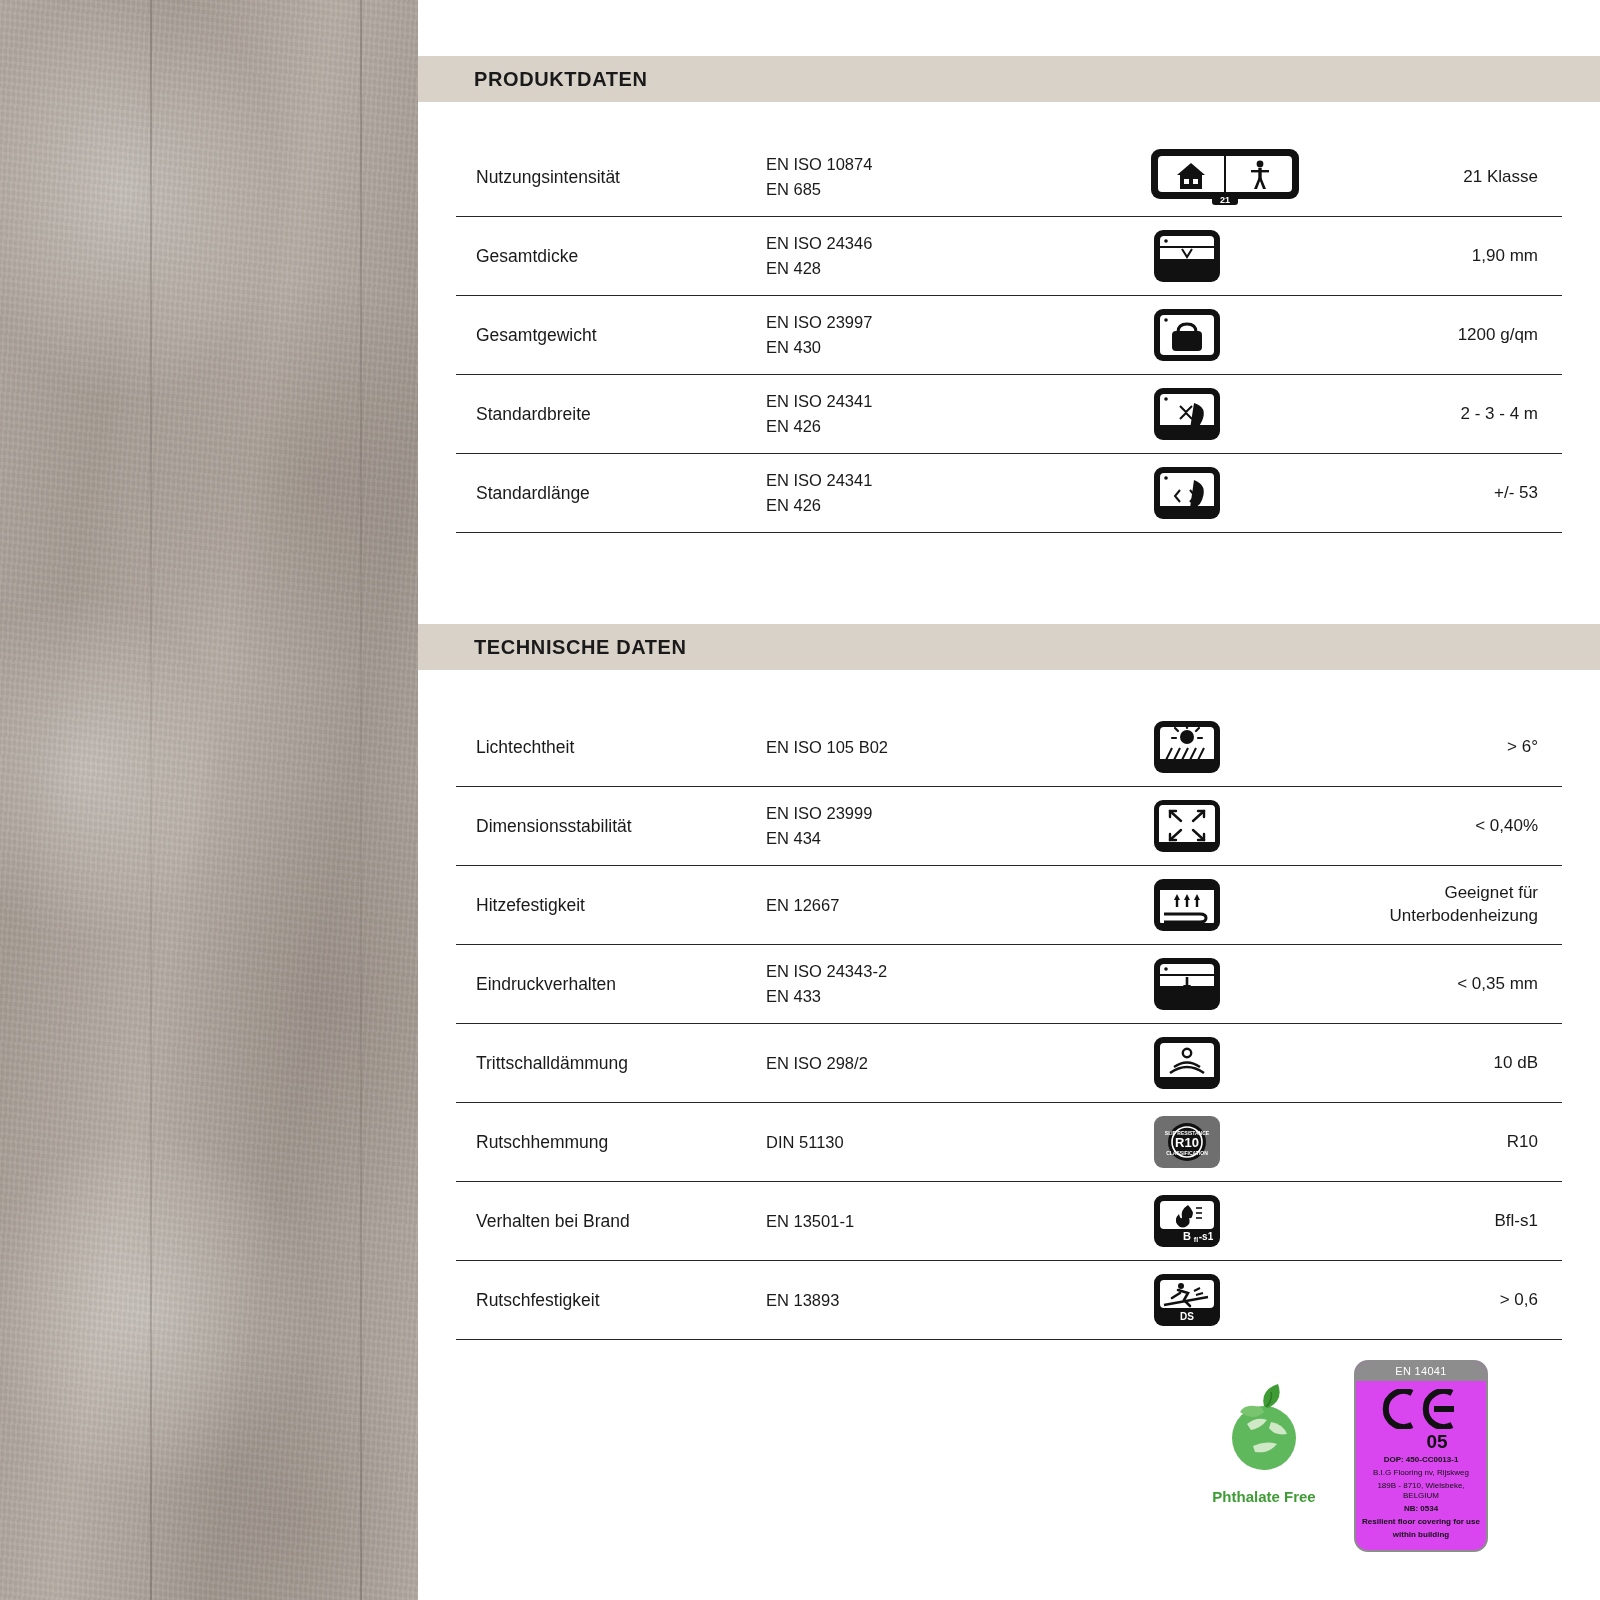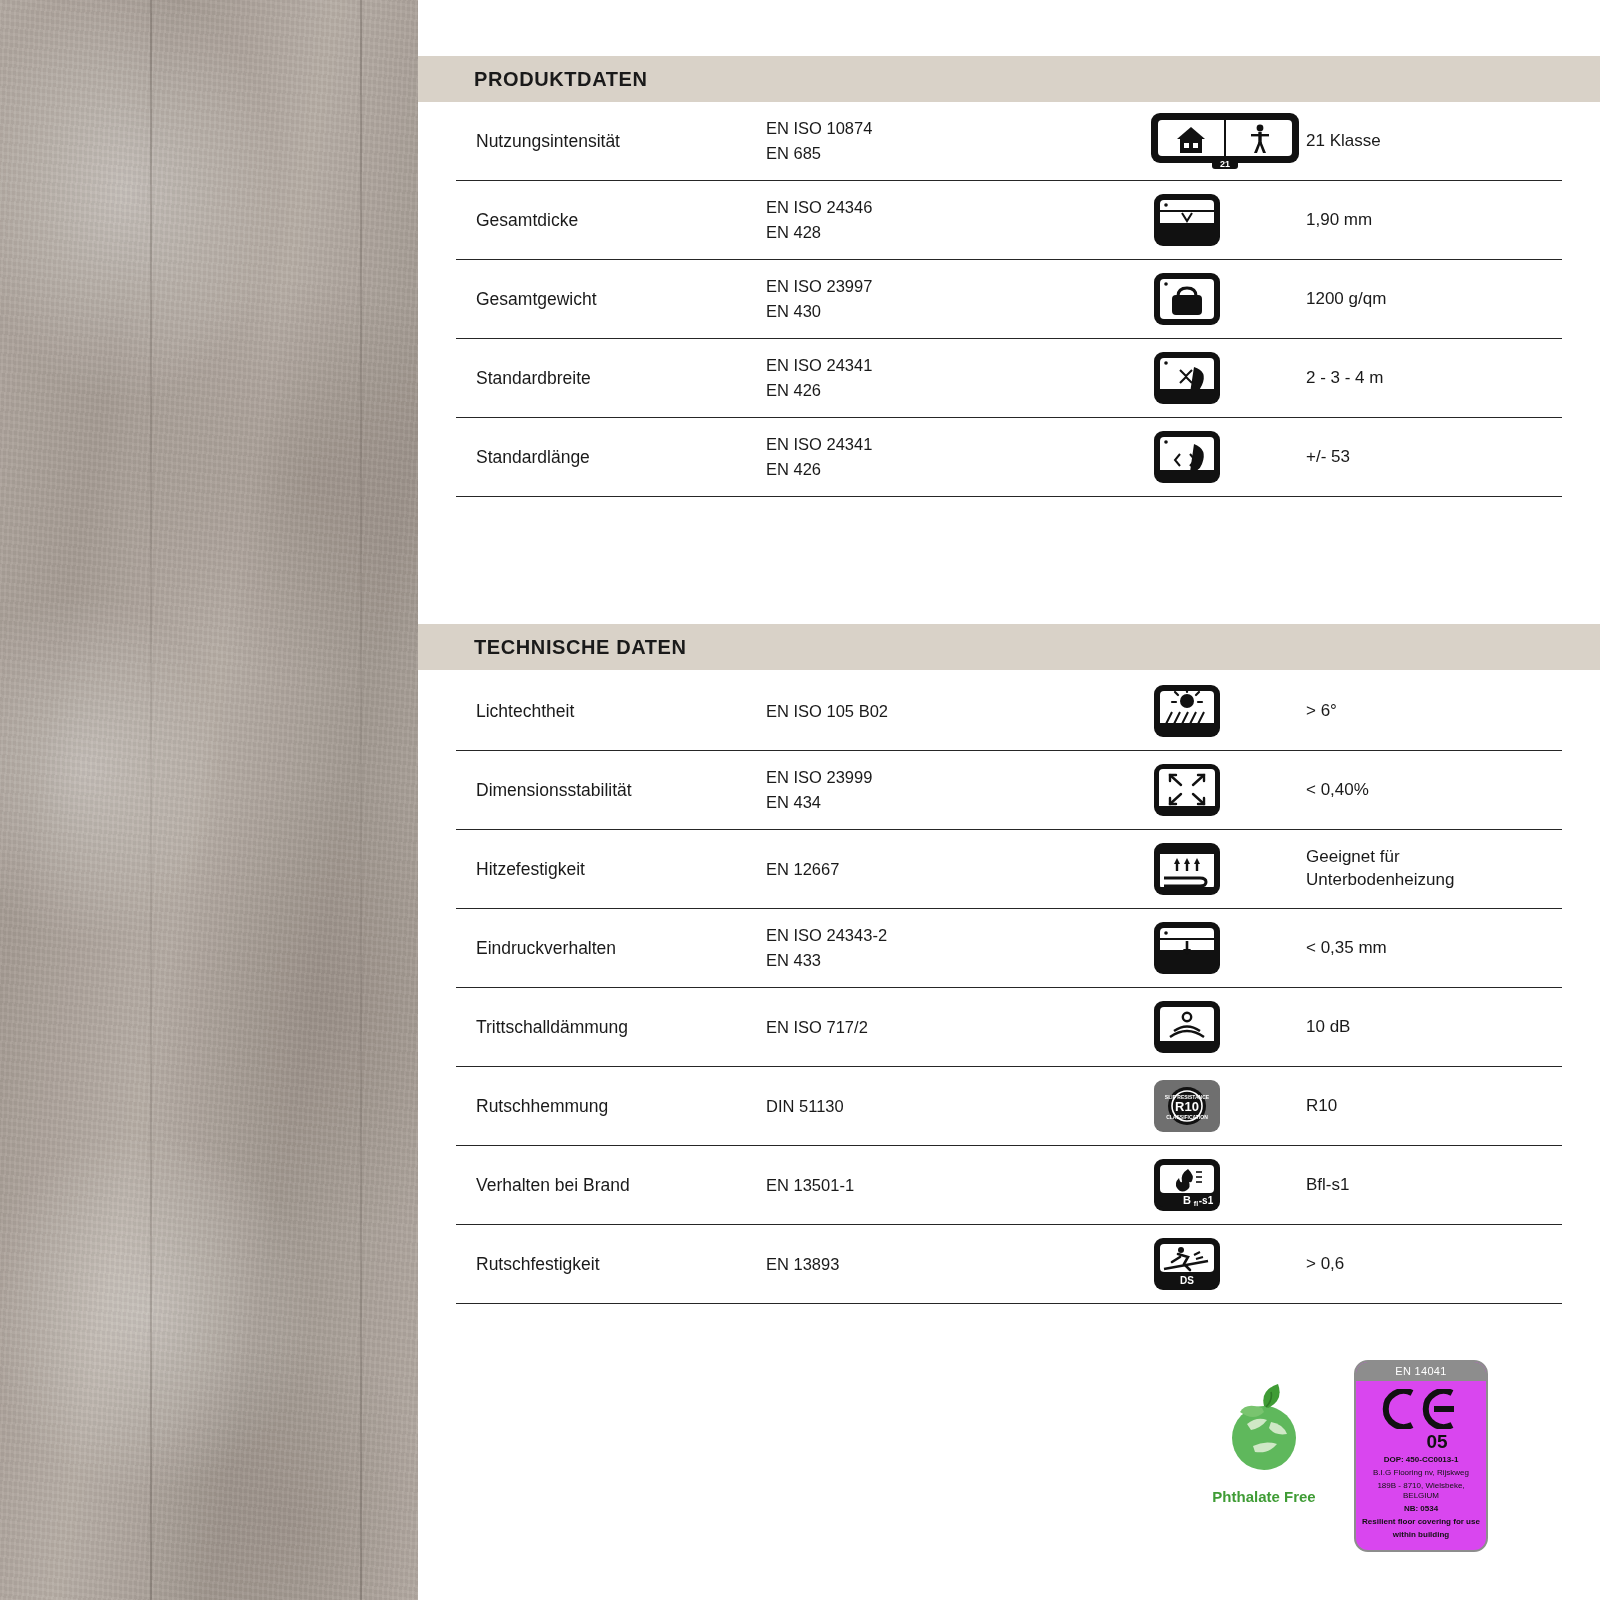--- a/index.html
+++ b/index.html
@@ -72,20 +72,21 @@
     font-size: 20px;
     font-weight: bold;
     letter-spacing: 0.6px;
     color: #1a1a1a;
   }
 
   .table {
     position: absolute;
     left: 38px;
     width: 1106px;
+    margin-top: 36px;
   }
   .row {
     position: relative;
     display: flex;
     align-items: center;
     height: 78px;
     border-bottom: 1.5px solid #262626;
   }
   .row .c-name {
     width: 290px;
@@ -100,21 +101,21 @@
     line-height: 1.5;
   }
   .row .c-icon {
     width: 240px;
     display: flex;
     justify-content: center;
     align-items: center;
   }
   .row .c-value {
     flex: 1;
-    text-align: left;
+    text-align: right;
     font-size: 17px;
     color: #1a1a1a;
     line-height: 1.35;
     padding-right: 24px;
   }
   .nowrap-2 { white-space: pre-line; }
 
   
   .pict {
     width: 72px;
@@ -412,21 +413,21 @@
               <line x1="37" y1="22" x2="37" y2="32" stroke="#111" stroke-width="2.6"></line>
               <polygon points="33,30 41,30 37,36" fill="#111"></polygon>
             </svg>
           </div>
         </div>
         <div class="c-value nowrap-2">&lt; 0,35 mm</div>
       </div>
 
       <div class="row">
         <div class="c-name">Trittschalldämmung</div>
-        <div class="c-norm nowrap-2">EN ISO 717/2</div>
+        <div class="c-norm nowrap-2">EN ISO 298/2</div>
         <div class="c-icon">
           <div class="pict">
             <svg width="74" height="58" viewBox="0 0 74 58">
               <rect x="4" y="3" width="66" height="52" rx="9" fill="#111"></rect>
               <rect x="10" y="9" width="54" height="40" rx="4" fill="#fff"></rect>
               <circle cx="37" cy="19" r="4.2" fill="none" stroke="#111" stroke-width="2.4"></circle>
               <path d="M24 33 q13 -9 26 0" stroke="#111" stroke-width="2.4" fill="none"></path>
               <path d="M20 39 q17 -12 34 0" stroke="#111" stroke-width="2.4" fill="none"></path>
               <rect x="10" y="43" width="54" height="6" fill="#111"></rect>
             </svg>

